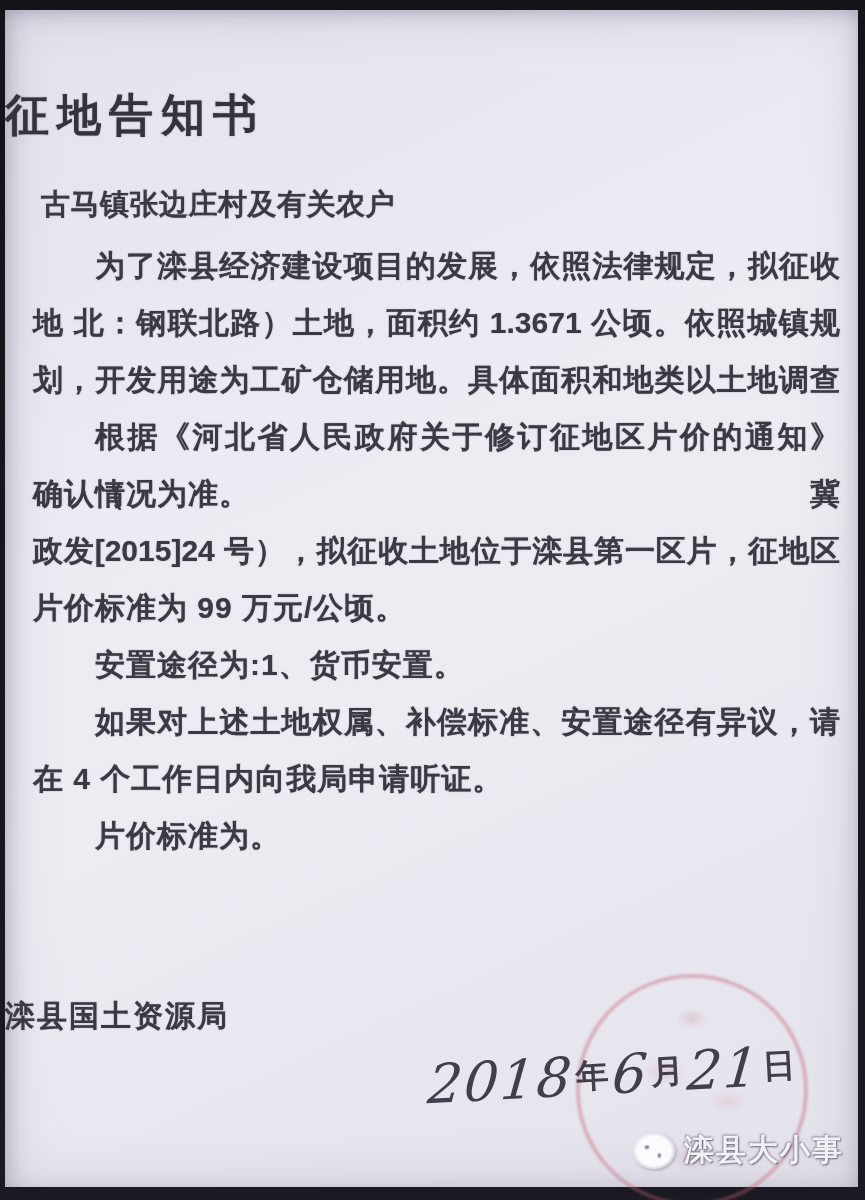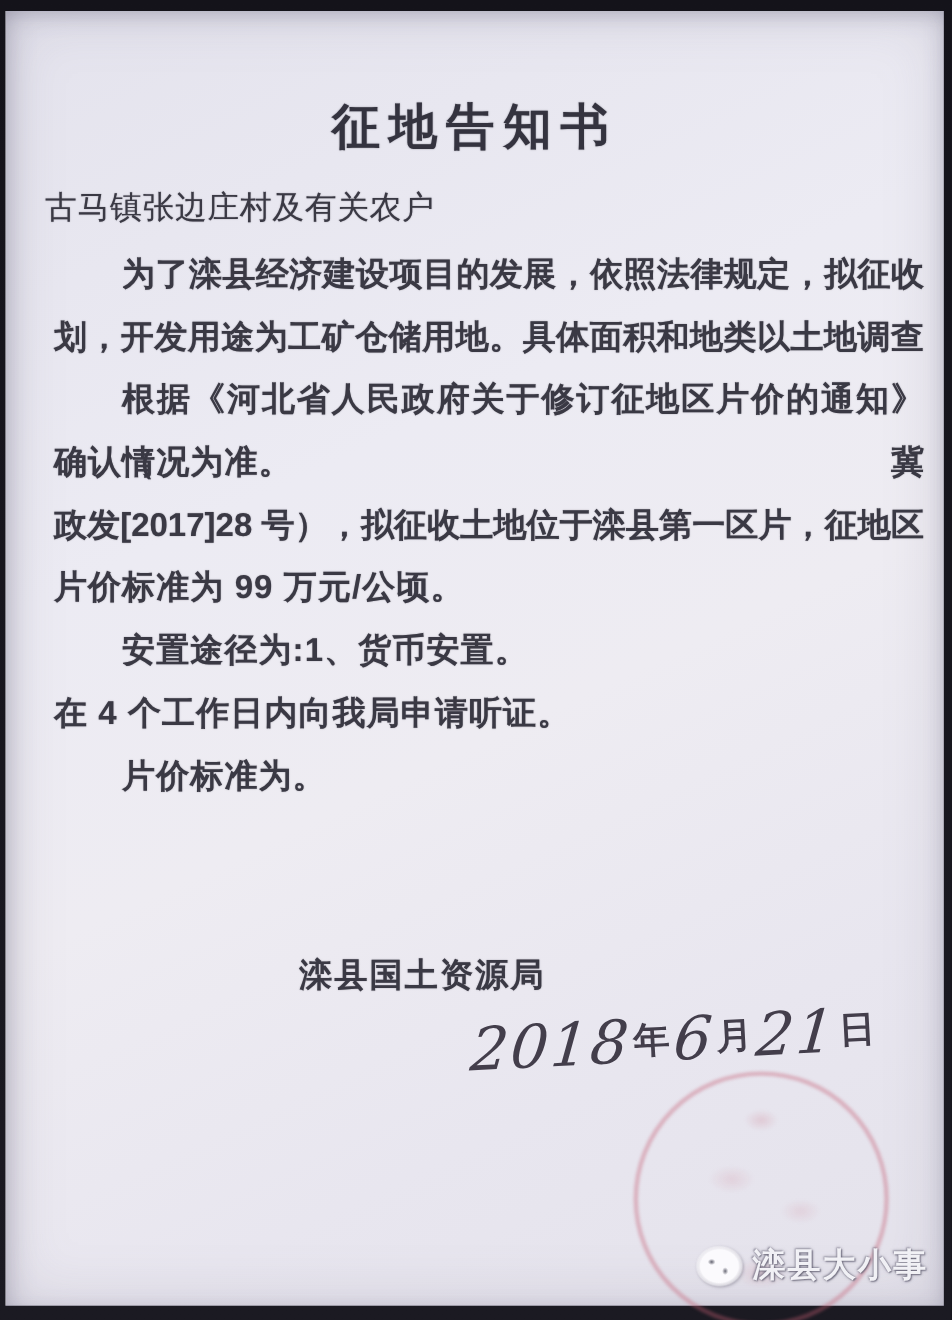--- a/index.html
+++ b/index.html
@@ -18,43 +18,42 @@
     background:linear-gradient(155deg,#e4e3ed 0%,#ecebf3 35%,#eeecf2 55%,#e8e6ef 78%,#e4e2eb 100%);
     box-shadow:
       inset 0 0 55px rgba(122,120,142,.22),
       inset 14px 0 26px -14px rgba(104,102,126,.40),
       inset -10px 0 20px -12px rgba(104,102,126,.30),
       inset 0 12px 22px -12px rgba(104,102,126,.35);
     color:#3a3944;
   }
   .doc-title{
     margin:76px 0 0 0;
-    text-align:center;
     font-size:44px;font-weight:700;letter-spacing:8px;
     color:#34333f;
     text-shadow:0 0 1.4px rgba(52,51,63,.6);
   }
   .addressee{
-    margin:24px 20px 0 36px;
-    font-size:29px;font-weight:400;letter-spacing:.5px;
+    margin:40px 20px 0 36px;
+    font-size:29px;font-weight:700;letter-spacing:.5px;
     text-shadow:0 0 1.2px rgba(58,57,68,.55);
   }
-  .doc-body{margin:12px 18px 0 44px;}
+  .doc-body{margin:12px 18px 0 28px;}
   .line{
     height:57px;line-height:57px;
     font-size:30px;font-weight:600;letter-spacing:1px;
     white-space:nowrap;
     text-shadow:0 0 1.2px rgba(58,57,68,.55);
   }
   .line.fill{white-space:normal;text-align:justify;text-align-last:justify;letter-spacing:0;}
   .line.indent{padding-left:62px;}
   .signature-block{position:relative;z-index:2;}
   .agency{
     margin-top:132px;
-    text-align:center;padding-right:95px;
+    text-align:left;padding-right:95px;
     font-size:30px;font-weight:600;letter-spacing:2px;
     text-shadow:0 0 1.2px rgba(58,57,68,.55);
   }
   .hand-date{
     margin-top:16px;
     text-align:right;padding-right:58px;
     color:#433e4b;
     transform:rotate(-3deg);
     font-family:"DejaVu Serif", serif;
   }
@@ -108,26 +107,28 @@
 <div class="photo-frame">
   <div class="paper">
 
     <div class="doc-title">征地告知书</div>
 
     <div class="addressee">古马镇张边庄村及有关农户</div>
 
     <div class="doc-body">
 
     <div class="line indent fill">为了滦县经济建设项目的发展，依照法律规定，拟征收</div>
+        <div class="line fill">地 北：钢联北路）土地，面积约 1.3671 公顷。依照城镇规</div>
         <div class="line fill">划，开发用途为工矿仓储用地。具体面积和地类以土地调查</div>
         <div class="line indent fill">根据《河北省人民政府关于修订征地区片价的通知》（冀</div>
         <div class="line">确认情况为准。</div>
-        <div class="line fill">政发[2017]28 号），拟征收土地位于滦县第一区片，征地区</div>
+        <div class="line fill">政发[2015]24 号），拟征收土地位于滦县第一区片，征地区</div>
         <div class="line">片价标准为 99 万元/公顷。</div>
         <div class="line indent">安置途径为:1、货币安置。</div>
+        <div class="line indent fill">如果对上述土地权属、补偿标准、安置途径有异议，请</div>
         <div class="line">在 4 个工作日内向我局申请听证。</div>
         <div class="line indent">片价标准为。</div>
       </div>
 
     <div class="signature-block">
       <div class="agency">滦县国土资源局</div>
       <div class="hand-date">
         <span class="hand-num">2018</span><span class="hand-cjk">年</span><span class="hand-num">6</span><span class="hand-cjk">月</span><span class="hand-num">21</span><span class="hand-cjk">日</span>
       </div>
     </div>

